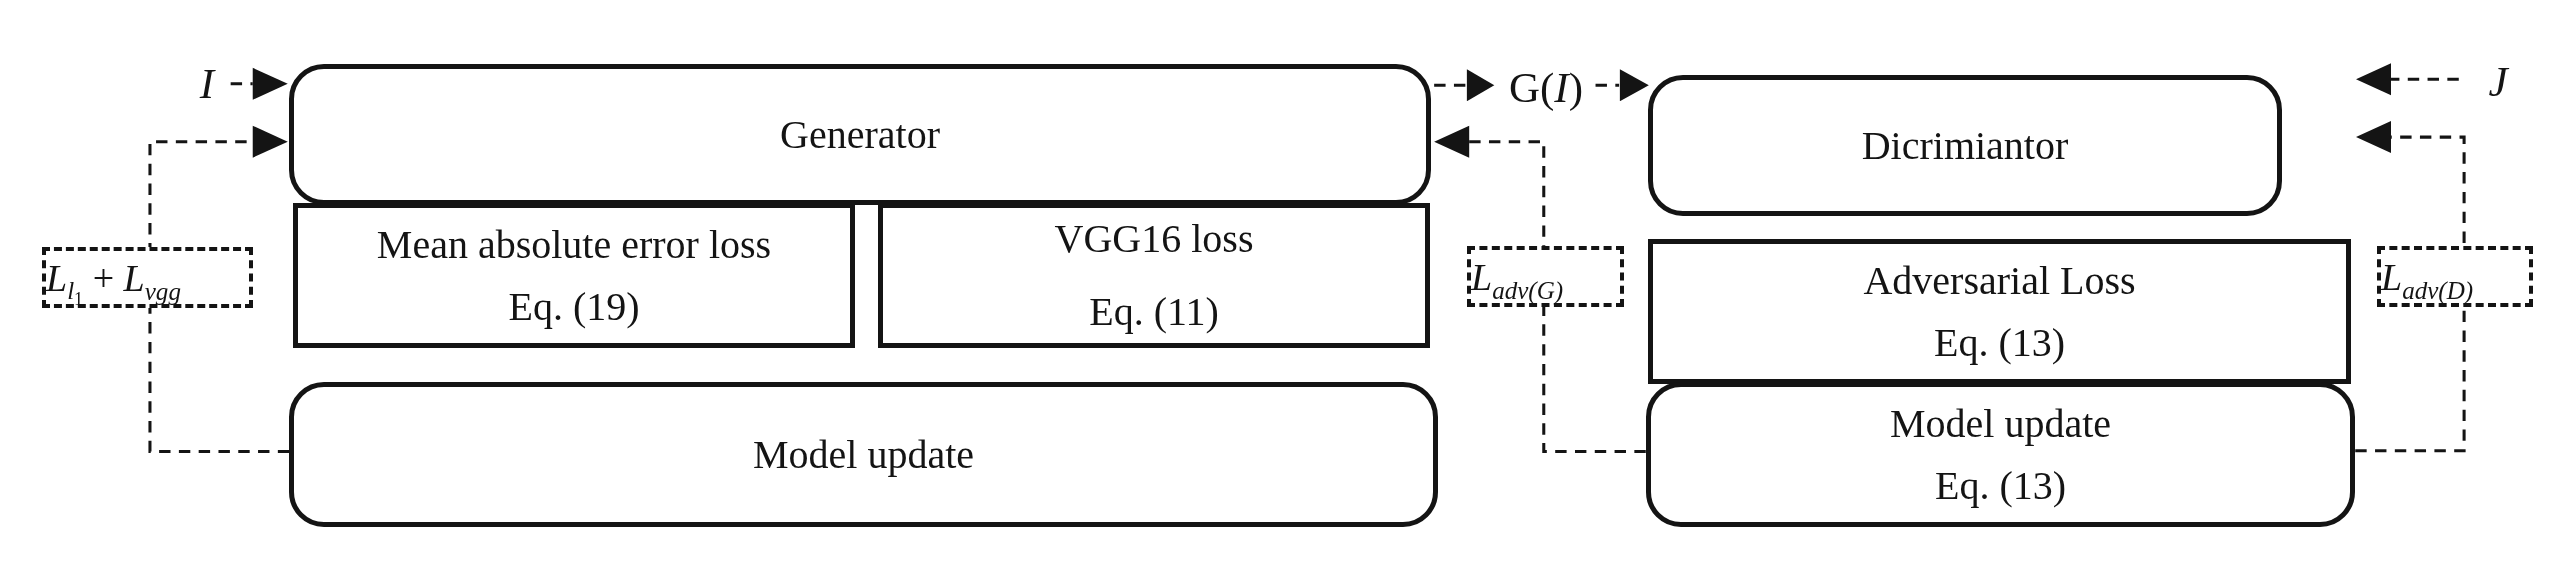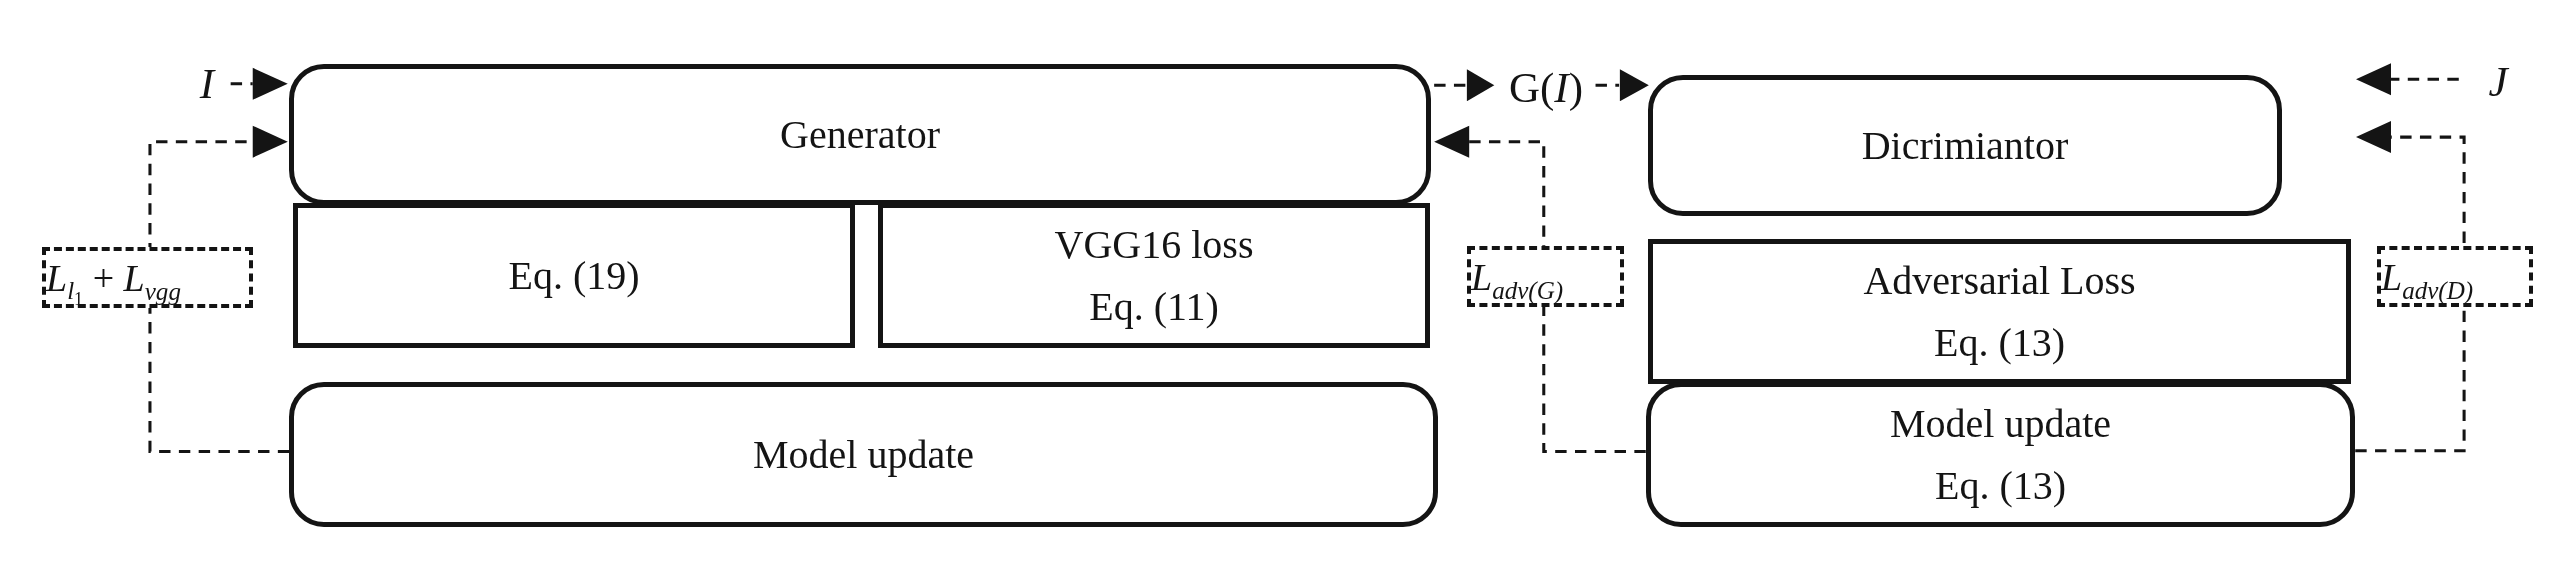--- a/index.html
+++ b/index.html
@@ -64,24 +64,25 @@
 
   <div class="box rounded" style="left:289px;top:40px;width:1142px;height:141px;margin-top:24px;">
     <div class="ln">Generator</div>
   </div>
 
   <div class="box rounded" style="left:1648px;top:57px;width:634px;height:141px;margin-top:18px;">
     <div class="ln">Dicrimiantor</div>
   </div>
 
   <div class="box" style="left:293px;top:203px;width:562px;height:145px;">
+    <div class="ln">Mean absolute error loss</div>
     <div class="ln">Eq. (19)</div>
   </div>
 
-  <div class="box" style="left:878px;top:203px;width:552px;height:145px;">
+  <div class="box" style="left:878px;top:203px;width:552px;height:145px;justify-content:space-between;">
     <div class="ln">VGG16 loss</div>
     <div class="ln">Eq. (11)</div>
   </div>
 
   <div class="box" style="left:1648px;top:203px;width:703px;height:145px;margin-top:36px;">
     <div class="ln">Adversarial Loss</div>
     <div class="ln">Eq. (13)</div>
   </div>
 
   <div class="box rounded" style="left:289px;top:382px;width:1149px;height:145px;">

